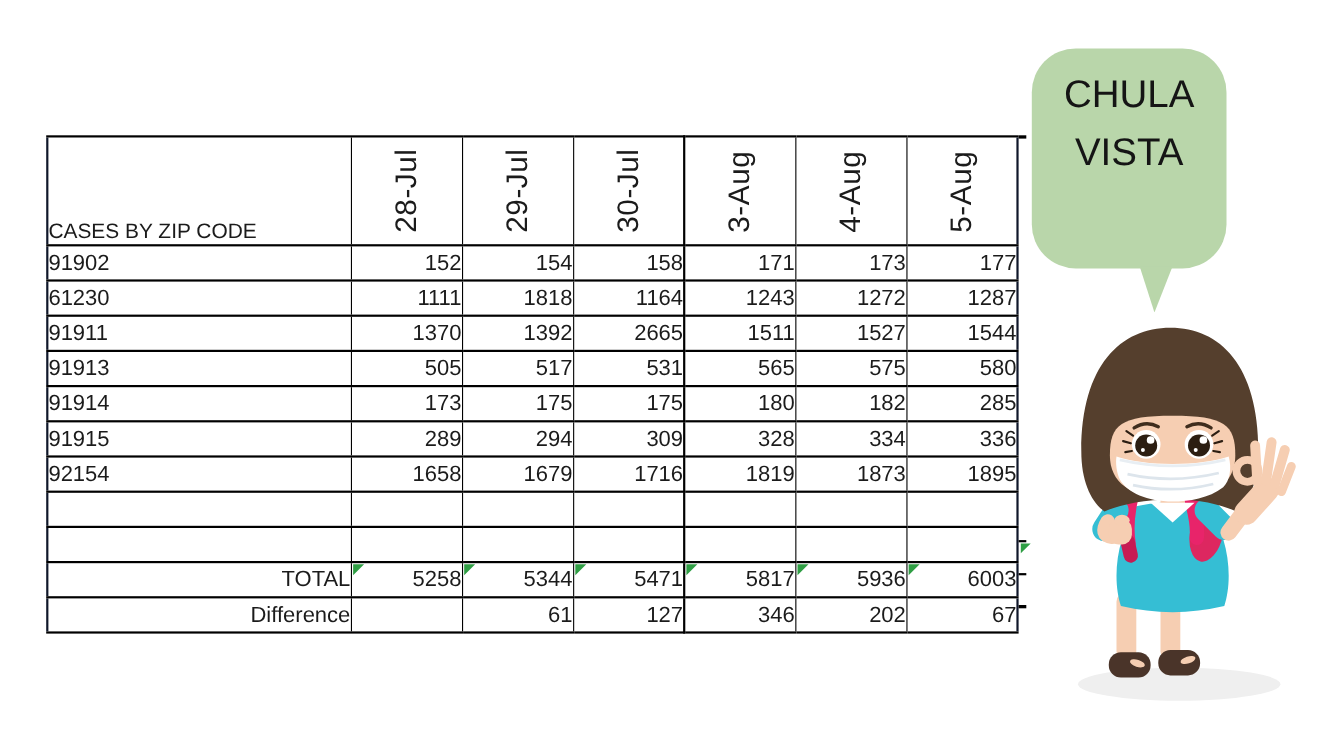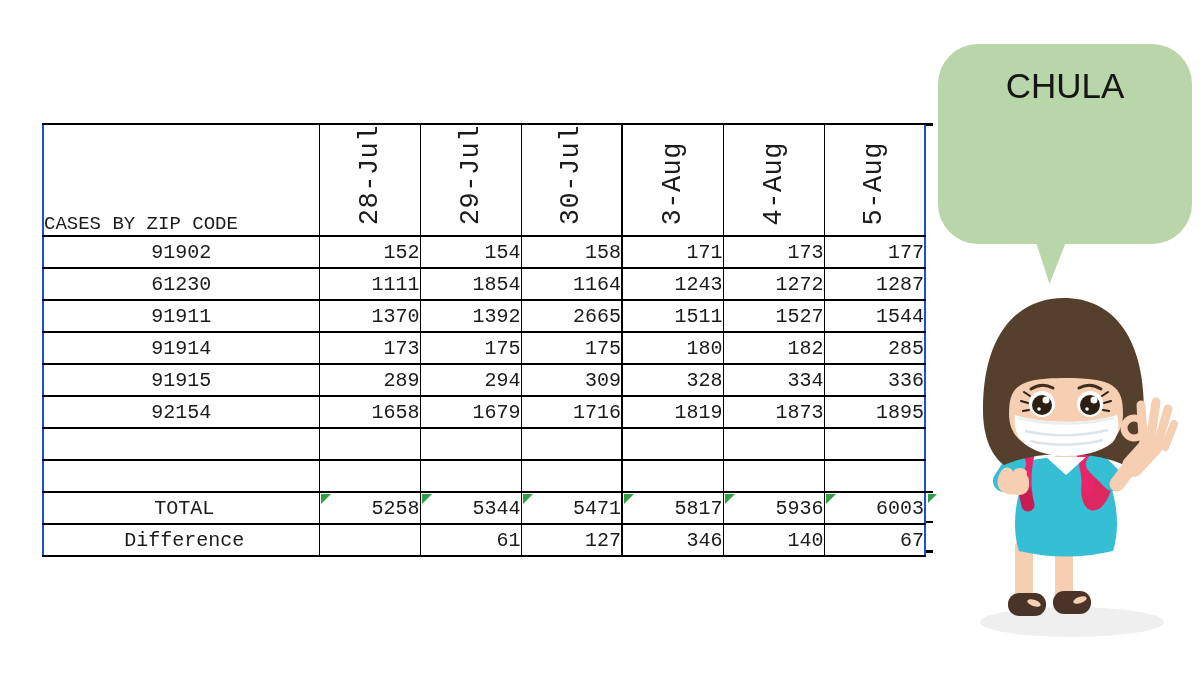--- a/index.html
+++ b/index.html
@@ -6,66 +6,65 @@
   body {
     width:1200px; height:675px; position:relative; overflow:hidden;
     background:#ffffff;
     font-family:"Liberation Sans","DejaVu Sans",sans-serif;
   }
 
   
   .tablewrap { position:absolute; left:42px; top:123px; }
   table.cases {
     border-collapse:collapse; table-layout:fixed;
-    border:2px solid #1d4ed8;
-    font-family:Liberation Mono, monospace;
+    border:2px solid #0f172a;
   }
   table.cases td, table.cases th {
     border:1px solid #000;
     border-top-width:2px; border-bottom-width:2px;
     padding:0; color:#1b1b1b; overflow:hidden;
   }
   tr.hdr { height:99px; }
   th.corner {
     vertical-align:bottom; text-align:left;
     padding:0 0 4px 6px; font-size:19px; font-weight:400;
     border-right-width:2px;
   }
   th.date { vertical-align:bottom; text-align:center; font-weight:400; }
   th.date span {
     display:inline-block;
     writing-mode:vertical-rl; transform:rotate(180deg);
     font-size:27px; margin-bottom:5px; letter-spacing:0.5px;
   }
   .jul-end { border-right-width:2px !important; }
   td.lab {
-    border-right-width:2px; text-align:center; padding-right:9px;
+    border-right-width:2px; text-align:left; padding-right:9px;
     font-size:20px; height:30px;
   }
-  td.lab.tl { text-align:center; padding-left:6px; padding-right:0; }
+  td.lab.tl { text-align:right; padding-left:6px; padding-right:0; }
   td.num { text-align:right; padding-right:9px; font-size:20px; height:30px; }
   td.rel { position:relative; }
   .tri {
     position:absolute; top:1px; left:1px; width:0; height:0;
     border-top:10px solid #2f9e44; border-right:10px solid transparent;
   }
   
   .stub { position:absolute; background:#000; }
   #stub-top    { left:926px; top:123px; width:7px; height:3px; }
   #stub-t1     { left:926px; top:491px; width:7px; height:2px; }
   #stub-t2     { left:926px; top:521px; width:7px; height:2px; }
   #stub-bottom { left:926px; top:550px; width:7px; height:3px; }
   #edge-tri {
     position:absolute; left:928px; top:494px; width:0; height:0;
     border-top:9px solid #2f9e44; border-right:9px solid transparent;
   }
 
   
   .bubble {
-    position:absolute; left:938px; top:44px; width:254px; height:200px;
+    position:absolute; left:938px; top:44px; width:177px; height:200px;
     background:#b9d6aa; border-radius:40px;
     box-sizing:border-box; padding-top:15px;
     text-align:center; color:#151515;
   }
   .bubble .ln { font-size:35px; line-height:53px; white-space:nowrap; }
   .tail {
     position:absolute; left:1036px; top:242px; width:30px; height:42px;
     background:#b9d6aa;
     -webkit-clip-path:polygon(0 0,100% 0,45% 100%);
     clip-path:polygon(0 0,100% 0,45% 100%);
@@ -104,36 +103,45 @@
       <td class="num">152</td>
       <td class="num">154</td>
       <td class="num jul-end">158</td>
       <td class="num">171</td>
       <td class="num">173</td>
       <td class="num">177</td>
     </tr>
     <tr>
       <td class="lab">61230</td>
       <td class="num">1111</td>
-      <td class="num">1854</td>
+      <td class="num">1818</td>
       <td class="num jul-end">1164</td>
       <td class="num">1243</td>
       <td class="num">1272</td>
       <td class="num">1287</td>
     </tr>
     <tr>
       <td class="lab">91911</td>
       <td class="num">1370</td>
       <td class="num">1392</td>
       <td class="num jul-end">2665</td>
       <td class="num">1511</td>
       <td class="num">1527</td>
       <td class="num">1544</td>
     </tr>
     <tr>
+      <td class="lab">91913</td>
+      <td class="num">505</td>
+      <td class="num">517</td>
+      <td class="num jul-end">531</td>
+      <td class="num">565</td>
+      <td class="num">575</td>
+      <td class="num">580</td>
+    </tr>
+    <tr>
       <td class="lab">91914</td>
       <td class="num">173</td>
       <td class="num">175</td>
       <td class="num jul-end">175</td>
       <td class="num">180</td>
       <td class="num">182</td>
       <td class="num">285</td>
     </tr>
     <tr>
       <td class="lab">91915</td>
@@ -181,35 +189,36 @@
       <td class="num rel"><i class="tri"></i><span>5817</span></td>
       <td class="num rel"><i class="tri"></i><span>5936</span></td>
       <td class="num rel"><i class="tri"></i><span>6003</span></td>
     </tr>
     <tr>
       <td class="lab tl">Difference</td>
       <td class="num"></td>
       <td class="num">61</td>
       <td class="num jul-end">127</td>
       <td class="num">346</td>
-      <td class="num">140</td>
+      <td class="num">202</td>
       <td class="num">67</td>
     </tr>
   </tbody>
     </table>
 </div>
 
 <div class="stub" id="stub-top"></div>
 <div class="stub" id="stub-t1"></div>
 <div class="stub" id="stub-t2"></div>
 <div class="stub" id="stub-bottom"></div>
 <div id="edge-tri"></div>
 
 <div class="bubble">
   <div class="ln">CHULA</div>
+  <div class="ln">VISTA</div>
 </div>
 <div class="tail"></div>
 
 <svg class="girl" width="256" height="385" viewBox="0 0 256 385" aria-hidden="true">
 
   <ellipse cx="127" cy="334" rx="92" ry="15" fill="#efefef"></ellipse>
 
   <rect x="70" y="250" width="18" height="63" rx="9" fill="#f6ceb2"></rect>
   <rect x="110" y="250" width="18" height="63" rx="9" fill="#f6ceb2"></rect>
 

